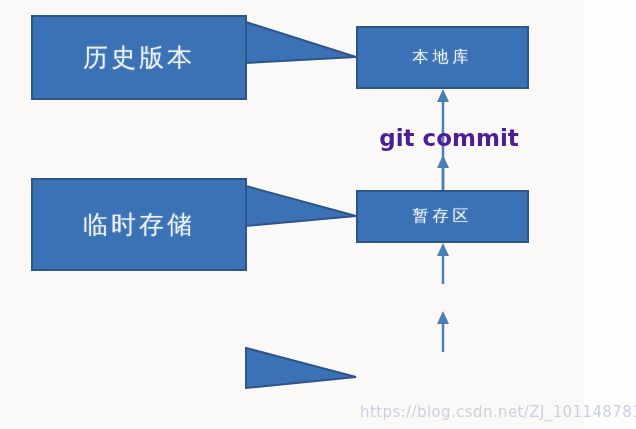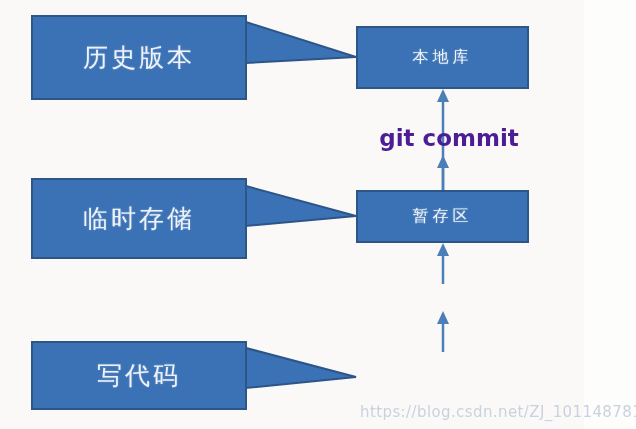--- a/index.html
+++ b/index.html
@@ -113,27 +113,24 @@
       <line x1="443" y1="256" x2="443" y2="284" stroke="#4a7fb8" stroke-width="2.5"></line>
       <polygon points="443,311 437,324 449,324" fill="#4a7fb8"></polygon>
       <line x1="443" y1="324" x2="443" y2="352" stroke="#4a7fb8" stroke-width="2.5"></line>
     </g>
   </svg>
 
   <div class="box callout" style="left:31px; top:15px; width:216px; height:85px;">
     <span>历史版本</span>
   </div>
 
-  <div class="box callout" style="left:31px; top:178px; width:216px; height:81px;justify-content:center;">
+  <div class="box callout" style="left:31px; top:178px; width:216px; height:93px;justify-content:center;">
     <span>临时存储</span>
   </div>
 
-  <div class="box callout" style="left:31px; top:341px; width:216px; height:69px;">
-    <span>写代码</span>
-  </div>
 
   <div class="box stage" style="left:356px; top:26px; width:173px; height:63px;">
     <span>本地库</span>
   </div>
 
   <div class="box stage" style="left:356px; top:190px; width:173px; height:53px;text-align:right;">
     <span>暂存区</span>
   </div>
 
 

